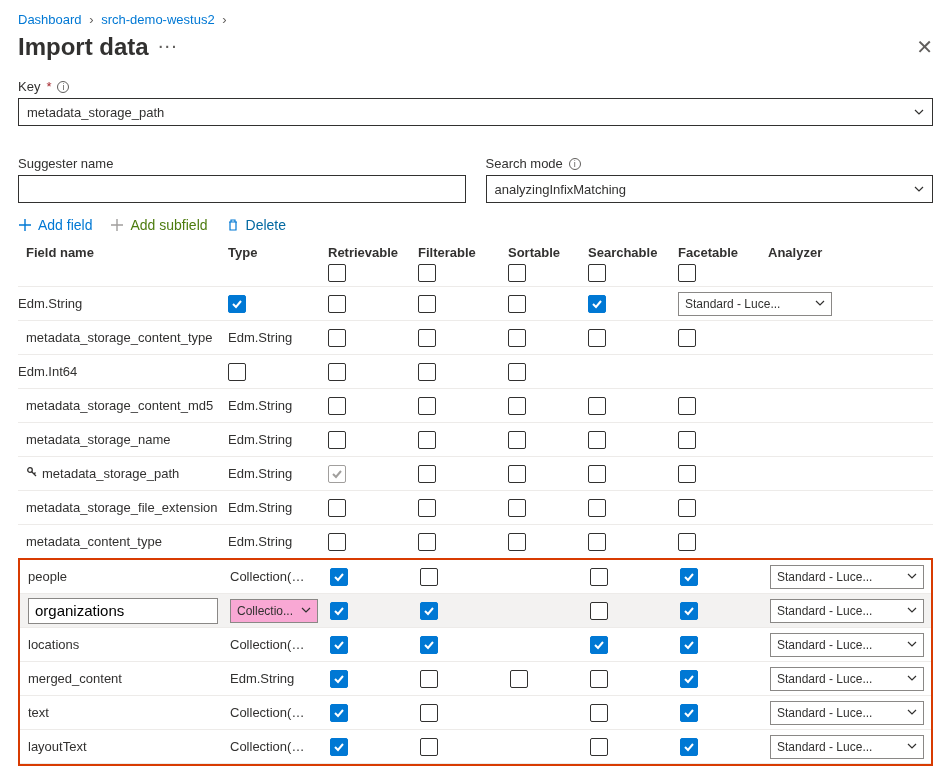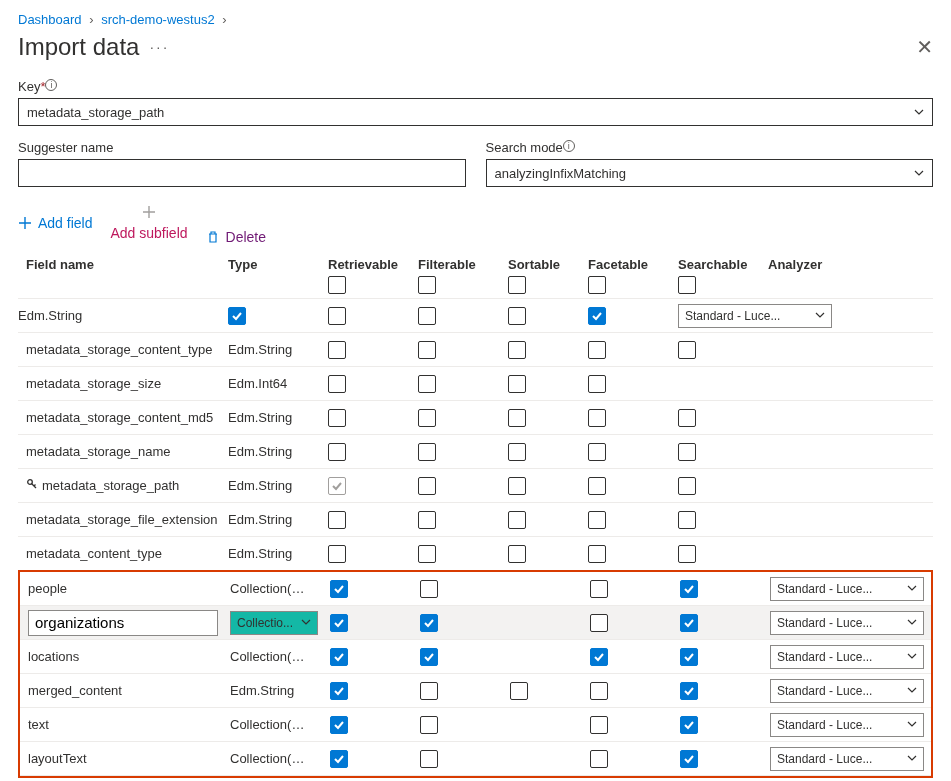--- a/index.html
+++ b/index.html
@@ -8,24 +8,24 @@
     font-family: "Segoe UI", -apple-system, BlinkMacSystemFont, sans-serif;
     font-size: 13px;
     color: #323130;
     background: #fff;
     padding: 12px 18px;
   }
   .breadcrumb { font-size: 13px; margin-bottom: 6px; }
   .breadcrumb a { color: #0078d4; text-decoration: none; }
   .breadcrumb .chev { color: #605e5c; margin: 0 4px; }
   .title-row { display: flex; align-items: center; justify-content: space-between; margin-bottom: 18px; }
-  .title { font-size: 24px; font-weight: 400; display:flex; align-items:center; gap:10px;}
+  .title { font-size: 24px; font-weight: 700; display:flex; align-items:center; gap:10px;}
   .title .more { font-size: 14px; color:#605e5c; letter-spacing:2px; cursor:pointer;}
   .close-x { font-size: 20px; color:#605e5c; cursor:pointer; font-weight:300;}
-  .label { font-size: 13px; color:#323130; margin-bottom:4px; display:flex; }
+  .label { font-size: 13px; color:#323130; margin-bottom:4px; display:flex; align-items:center; gap:6px;}
   .req { color:#a4262c; }
   .info-icon {
     display:inline-block; width:12px; height:12px; border:1px solid #605e5c;
     border-radius:50%; font-size:9px; line-height:10px; text-align:center;
     color:#605e5c;
   }
   .dropdown {
     width:100%; height:28px; border:1px solid #323130; background:#fff;
     display:flex; align-items:center; justify-content:space-between;
     padding:0 8px; font-size:13px; cursor:pointer;
@@ -33,25 +33,25 @@
   .chev-down {
     width:10px; height:10px; display:inline-block;
   }
   .chev-down svg { display:block; }
   .textbox {
     width:100%; height:28px; border:1px solid #323130; background:#fff;
     padding:0 8px; font-size:13px;
   }
   .field-row { margin-bottom: 14px; }
   .two-col { display:flex; gap:20px; }
-  .two-col > div { flex:1; }
+  .two-col > div { flex:1;margin-top:16px; }
   .toolbar { display:flex; gap:18px; align-items:center; margin: 14px 0 6px 0; }
   .tool-link { display:flex; align-items:center; gap:6px; color:#0078d4; font-size:14px; cursor:pointer; }
-  .tool-link.disabled { color:#be185d; cursor:default;flex-direction:column; }
-  .tool-link.dark { color:#701a75;margin-top:28px; }
+  .tool-link.disabled { color:#4d7c0f; cursor:default; }
+  .tool-link.dark { color:#0369a1; }
   .tool-icon { width:14px; height:14px; display:inline-flex; align-items:center; justify-content:center; }
   .grid { width:100%; }
   .grid-header, .grid-row {
     display:grid;
     grid-template-columns: 210px 100px 90px 90px 80px 90px 90px 140px;
     align-items:center;
     min-height:34px;
     border-bottom:1px solid #edebe9;
   }
   .grid-header { font-weight:600; font-size:13px; border-bottom:1px solid #edebe9; align-items:start; padding-top:6px; padding-bottom:4px;}
@@ -69,21 +69,21 @@
   .cb.locked .tick path { stroke:#a19f9d; }
   .tick { width:12px; height:12px; }
   .analyzer-dd {
     height:24px; border:1px solid #8a8886; background:#fff;
     display:flex; align-items:center; justify-content:space-between;
     padding:0 6px; font-size:12px; cursor:pointer; width:154px;
     overflow:hidden;
   }
   .analyzer-dd span:first-child { overflow:hidden; text-overflow:ellipsis; white-space:nowrap; }
   .type-dd {
-    height:24px; border:1px solid #8a8886; background:#14b8a6;
+    height:24px; border:1px solid #8a8886; background:#f9a8d4;
     display:flex; align-items:center; justify-content:space-between;
     padding:0 6px; font-size:12px; cursor:pointer; width:88px;
   }
   .type-dd span:first-child { overflow:hidden; text-overflow:ellipsis; white-space:nowrap; }
   .name-input {
     height:26px; border:1px solid #8a8886; background:#fff;
     padding:0 6px; font-size:15px; width:190px;
   }
   .row-selected { background:#f3f2f1; }
   .highlight-box {
@@ -184,25 +184,25 @@
     </div>
     <div class="hdr-stack">
       <span>Filterable</span>
       <span class="cb"></span>
     </div>
     <div class="hdr-stack">
       <span>Sortable</span>
       <span class="cb"></span>
     </div>
     <div class="hdr-stack">
+      <span>Searchable</span>
+      <span class="cb"></span>
+    </div>
+    <div class="hdr-stack">
       <span>Facetable</span>
-      <span class="cb"></span>
-    </div>
-    <div class="hdr-stack">
-      <span>Searchable</span>
       <span class="cb"></span>
     </div>
     <div>Analyzer</div>
   </div>
 
   <div id="rows-container">
       <div class="grid-row">
         <div class="cell-type">Edm.String</div>
         <div class="center">
           <span class="cb checked">
@@ -252,23 +252,20 @@
         </div>
         <div class="center">
           <span class="cb"></span>
         </div>
         <div class="center">
           <span class="cb"></span>
         </div>
         <div></div>
       </div>
       <div class="grid-row">
-        <div class="cell-name">
-          <span>metadata_storage_size</span>
-        </div>
         <div class="cell-type">Edm.Int64</div>
         <div class="center">
           <span class="cb"></span>
         </div>
         <div class="center">
           <span class="cb"></span>
         </div>
         <div class="center">
           <span class="cb"></span>
         </div>

